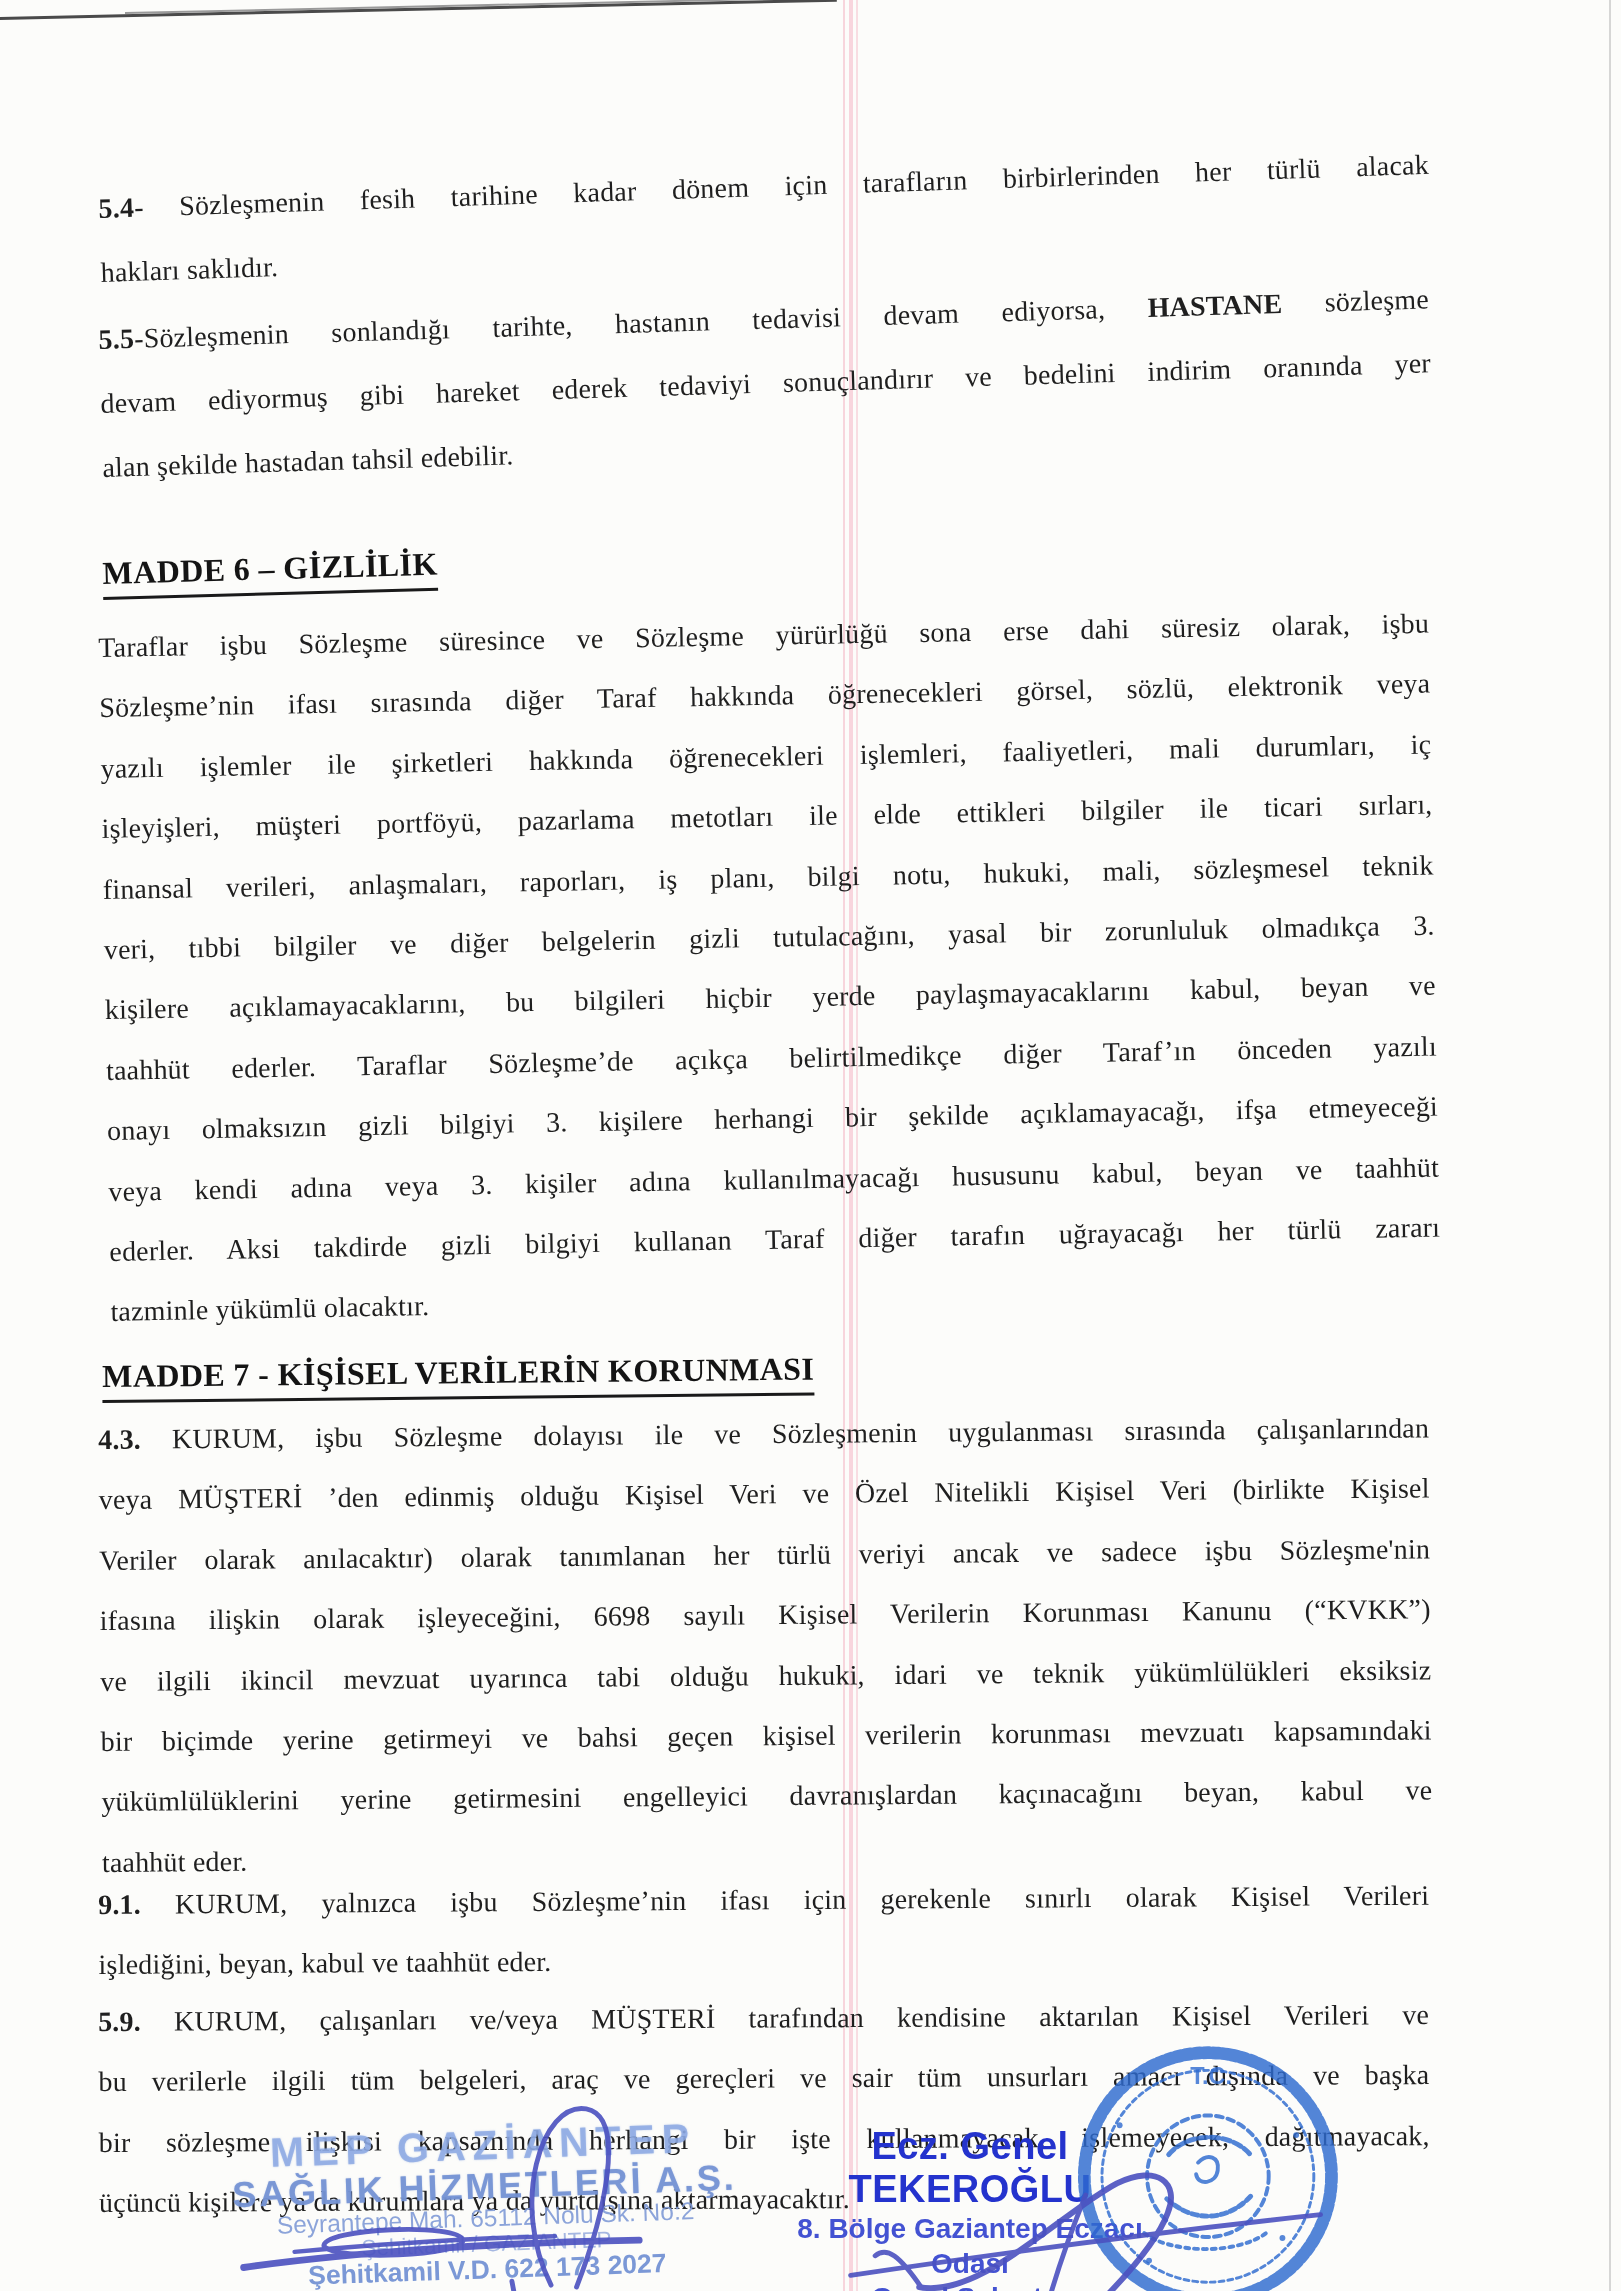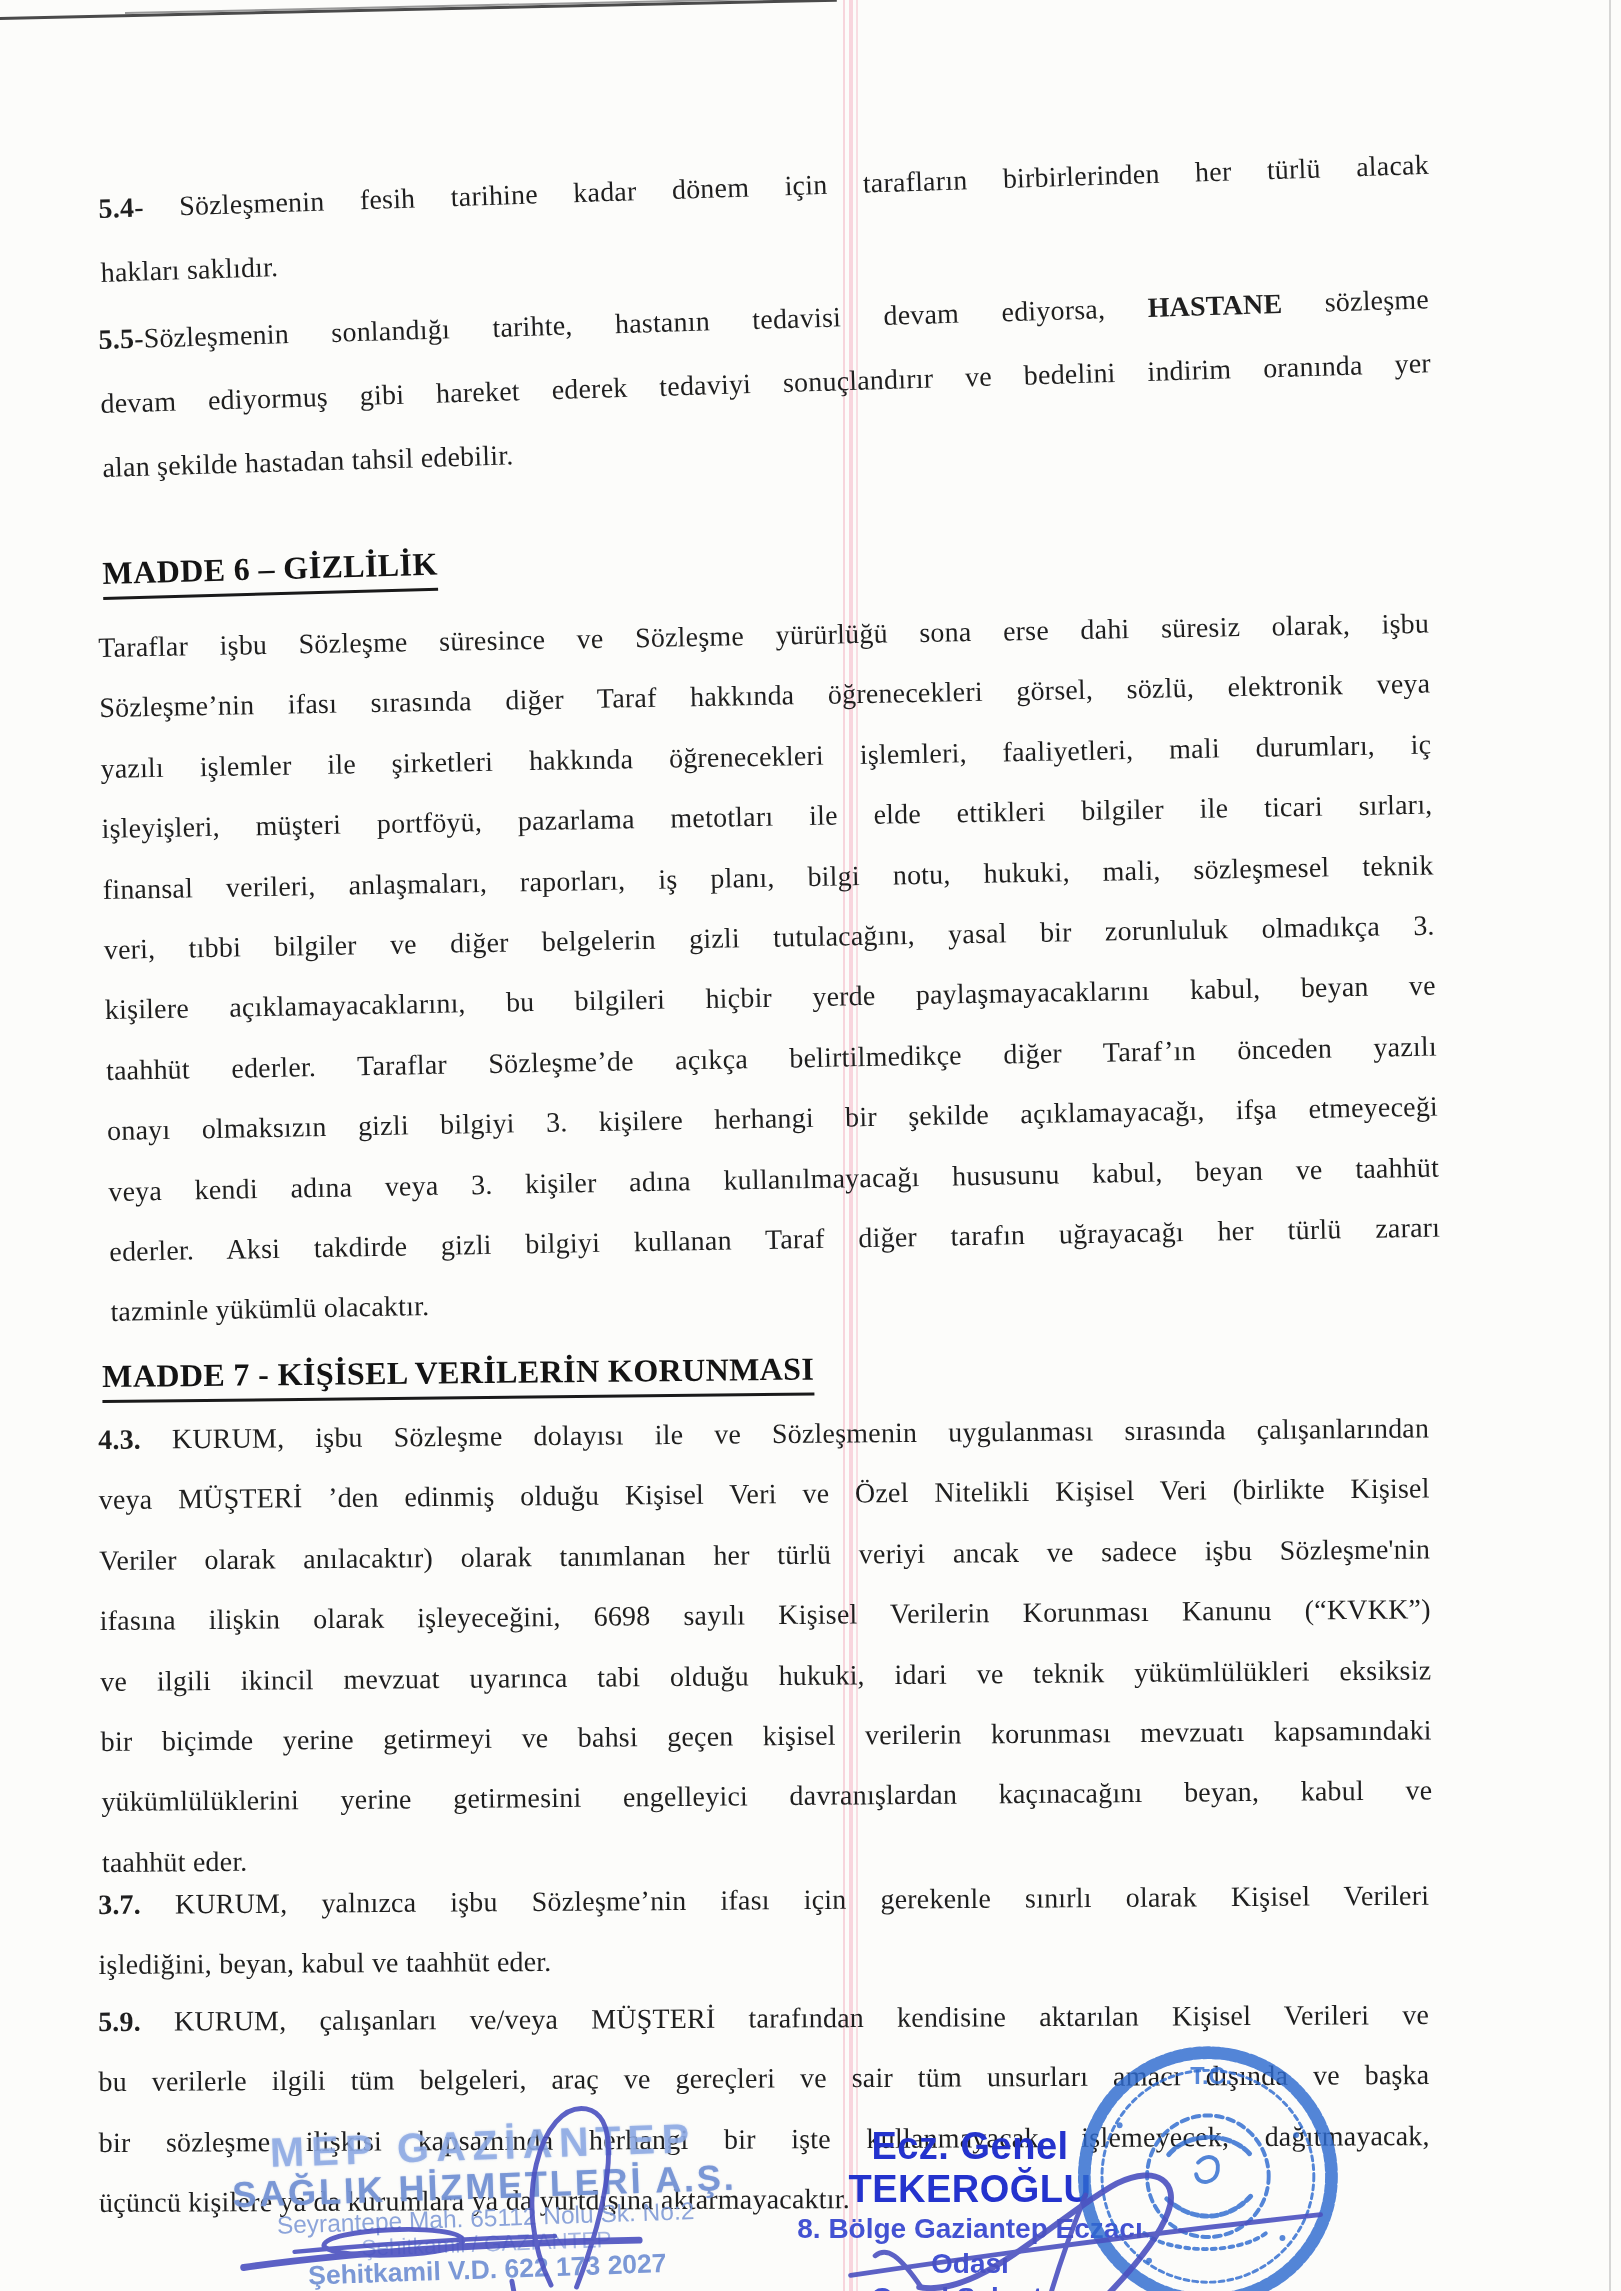--- a/index.html
+++ b/index.html
@@ -94,21 +94,21 @@
       <div class="tl just">veya MÜŞTERİ ’den edinmiş olduğu Kişisel Veri ve Özel Nitelikli Kişisel Veri (birlikte Kişisel</div>
       <div class="tl just">Veriler olarak anılacaktır) olarak tanımlanan her türlü veriyi ancak ve sadece işbu Sözleşme'nin</div>
       <div class="tl just">ifasına ilişkin olarak işleyeceğini, 6698 sayılı Kişisel Verilerin Korunması Kanunu (“KVKK”)</div>
       <div class="tl just">ve ilgili ikincil mevzuat uyarınca tabi olduğu hukuki, idari ve teknik yükümlülükleri eksiksiz</div>
       <div class="tl just">bir biçimde yerine getirmeyi ve bahsi geçen kişisel verilerin korunması mevzuatı kapsamındaki</div>
       <div class="tl just">yükümlülüklerini yerine getirmesini engelleyici davranışlardan kaçınacağını beyan, kabul ve</div>
       <div class="tl">taahhüt eder.</div>
     </div>
 
   <div class="blk" style="left:98px;top:1888px;transform:rotate(-0.4deg);">
-      <div class="tl just"><span class="b">3.7.</span><span> KURUM, yalnızca işbu Sözleşme’nin ifası için gerekenle sınırlı olarak Kişisel Verileri</span></div>
+      <div class="tl just"><span class="b">9.1.</span><span> KURUM, yalnızca işbu Sözleşme’nin ifası için gerekenle sınırlı olarak Kişisel Verileri</span></div>
       <div class="tl">işlediğini, beyan, kabul ve taahhüt eder.</div>
     </div>
 
   <div class="blk" style="left:98px;top:2005px;transform:rotate(-0.3deg);">
       <div class="tl just"><span class="b">5.9.</span><span> KURUM, çalışanları ve/veya MÜŞTERİ tarafından kendisine aktarılan Kişisel Verileri ve</span></div>
       <div class="tl just">bu verilerle ilgili tüm belgeleri, araç ve gereçleri ve sair tüm unsurları amacı dışında ve başka</div>
       <div class="tl just">bir sözleşme ilişkisi kapsamında herhangi bir işte kullanmayacak, işlemeyecek, dağıtmayacak,</div>
       <div class="tl">üçüncü kişilere ya da kurumlara ya da yurtdışına aktarmayacaktır.</div>
     </div>
 

